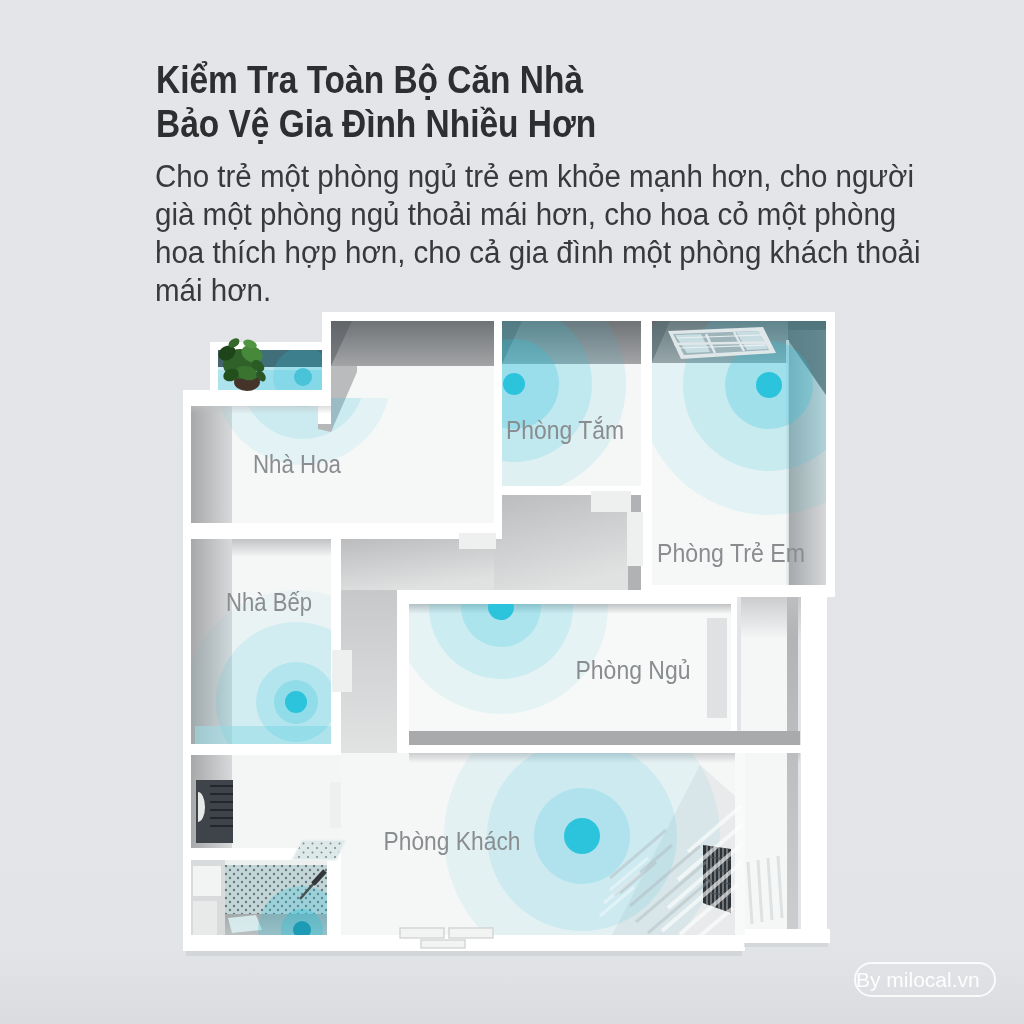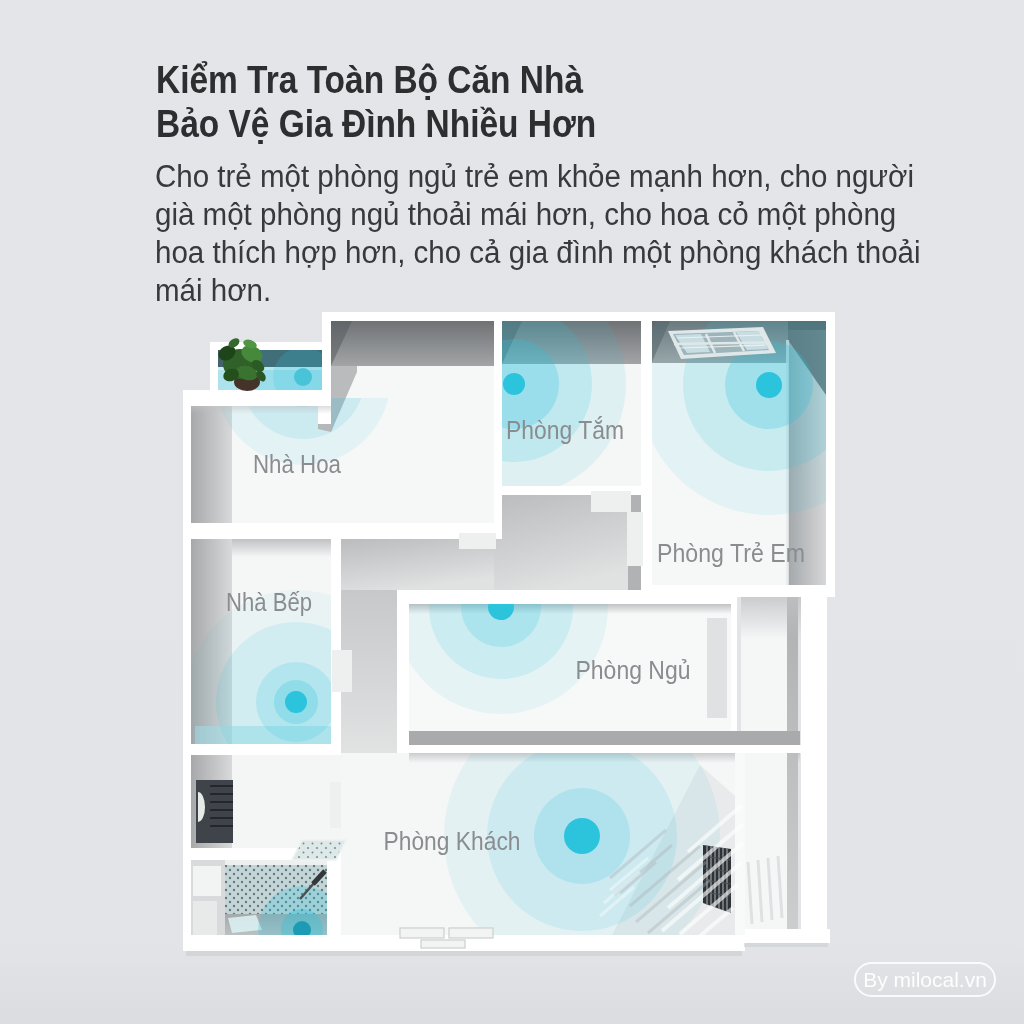--- a/index.html
+++ b/index.html
@@ -8,21 +8,21 @@
   #bg{position:absolute;left:0;top:0;width:1024px;height:1024px;
       background:linear-gradient(180deg,#e3e5e8 0%,#e2e4e7 92%,#dadcdf 100%);}
   .title{position:absolute;left:156px;top:58px;font-size:39px;line-height:44px;
          font-weight:bold;color:#2d2e30;white-space:nowrap;
          transform:scaleX(0.858);transform-origin:0 0;}
   .para{position:absolute;left:155px;top:158px;font-size:31px;line-height:38px;
         color:#37393c;white-space:nowrap;
         transform:scaleX(0.952);transform-origin:0 0;}
   .pill{position:absolute;left:854px;top:962px;width:138px;height:31px;
         border:2px solid rgba(255,255,255,.85);border-radius:18px;
-        color:rgba(255,255,255,.95);font-size:21px;text-align:center;
+        color:rgba(255,255,255,.95);font-size:21px;text-align:left;
         line-height:31px;}
   svg{position:absolute;left:0;top:0;}
   .lbl{font-family:"Liberation Sans",sans-serif;font-size:25px;fill:#8a8d90;}
 </style>
 </head>
 <body>
 <div id="bg"></div>
 <div class="title">Kiểm Tra Toàn Bộ Căn Nhà<br>Bảo Vệ Gia Đình Nhiều Hơn</div>
 <div class="para">Cho trẻ một phòng ngủ trẻ em khỏe mạnh hơn, cho người<br>già một phòng ngủ thoải mái hơn, cho hoa cỏ một phòng<br>hoa thích hợp hơn, cho cả gia đình một phòng khách thoải<br>mái hơn.</div>
 <svg width="1024" height="1024" viewBox="0 0 1024 1024">

